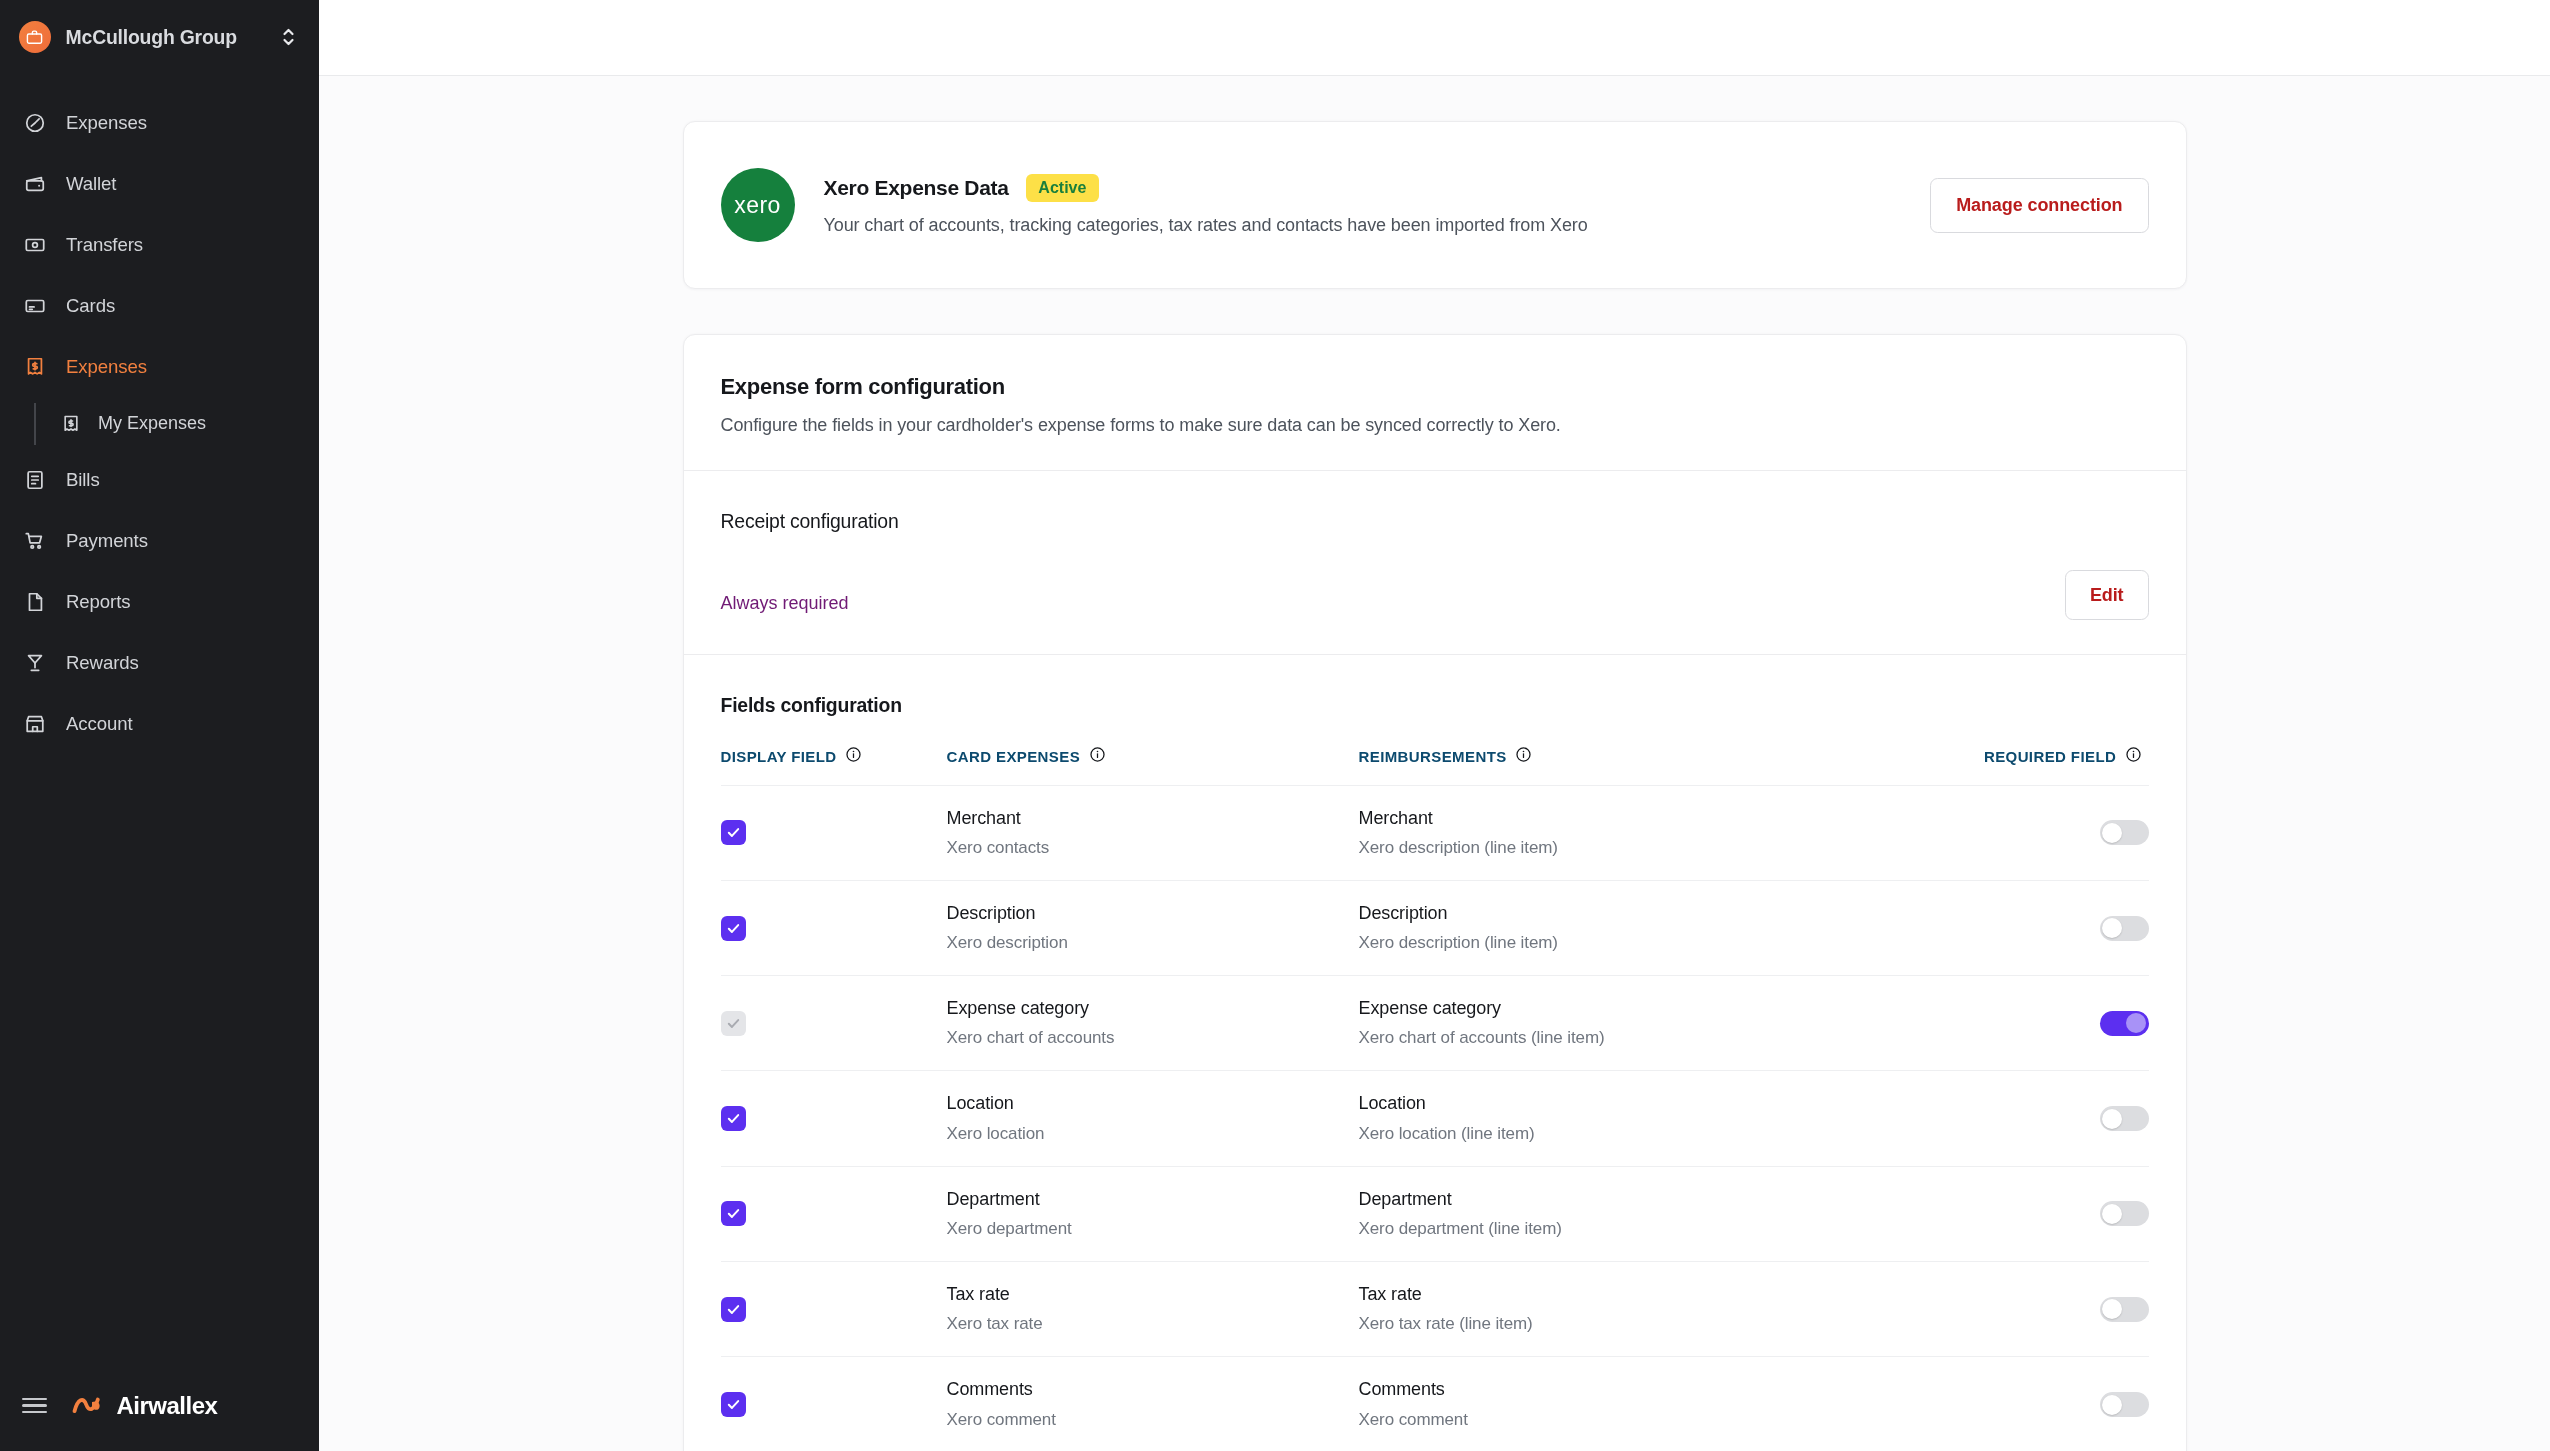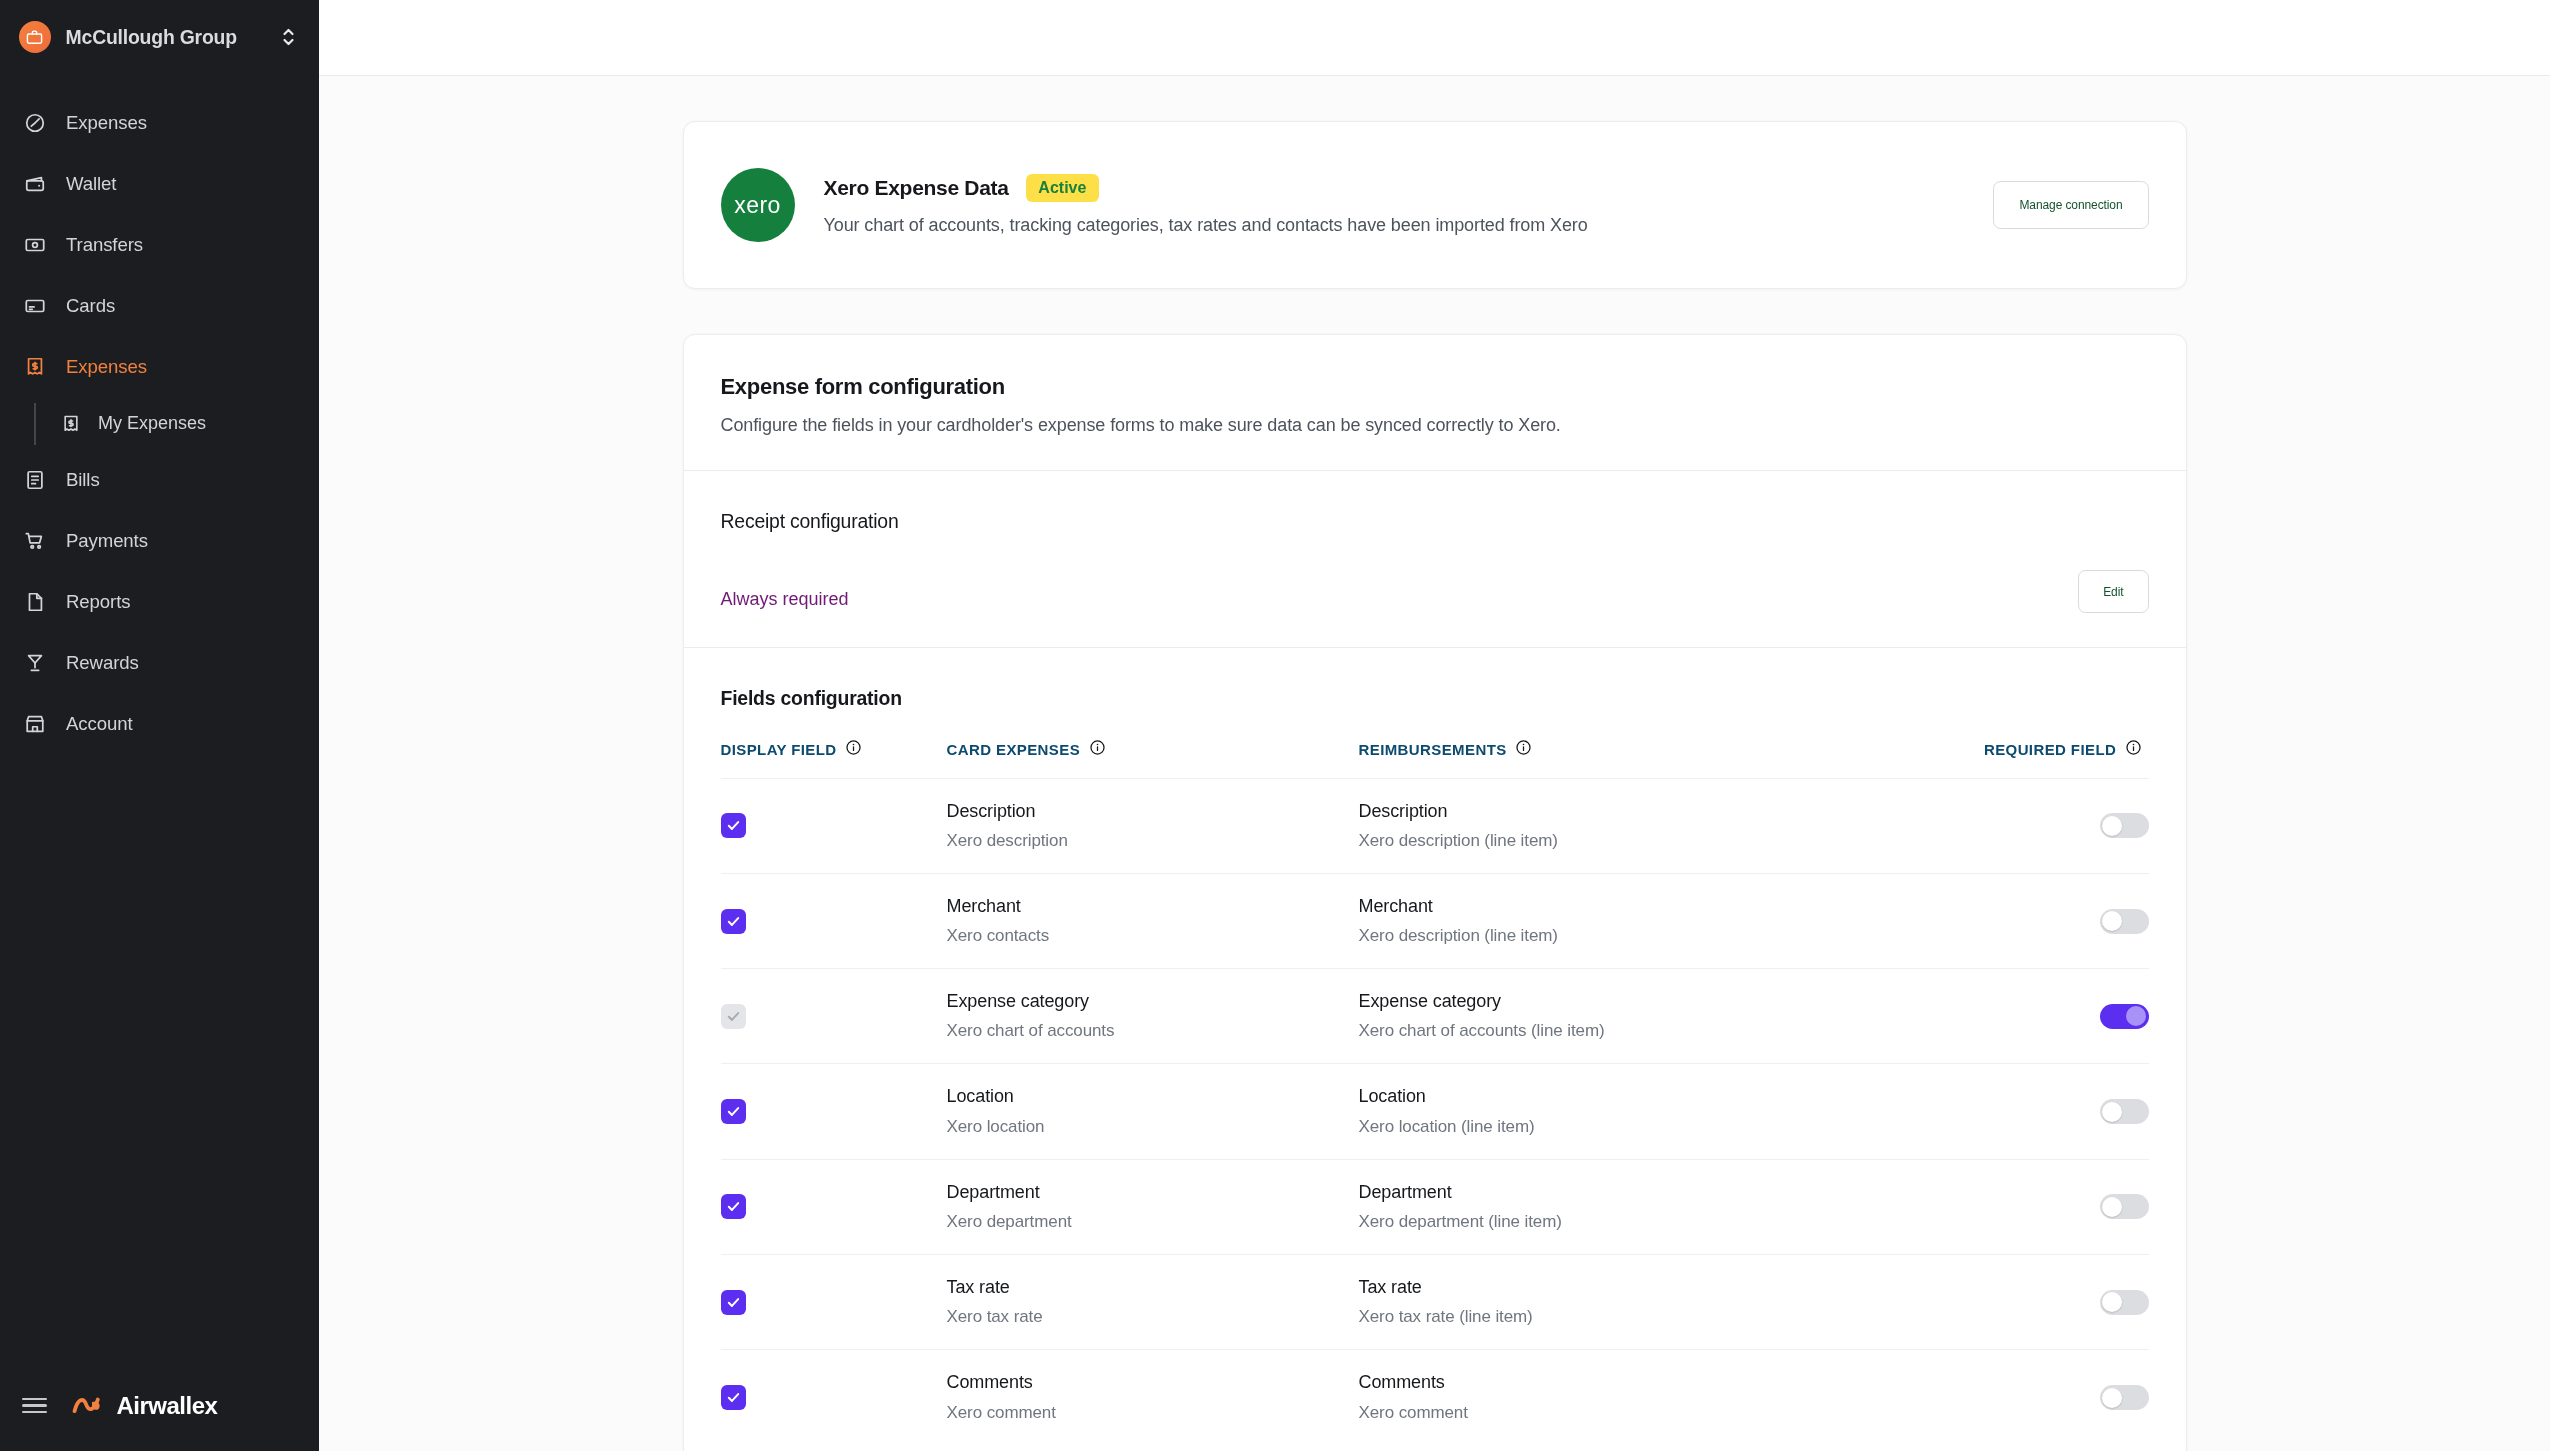--- a/index.html
+++ b/index.html
@@ -223,23 +223,23 @@
   .integration-desc {
     margin-top: 13.5px;
     font-size: 18px;
     color: #4d535c;
     letter-spacing: -0.1px;
   }
   .btn-outline {
     border: 0.8px solid #d9dade;
     border-radius: 7.6px;
     background: #ffffff;
-    color: #14532d;
-    font-size: 12px;
-    font-weight: 400;
+    color: #b91c1c;
+    font-size: 18px;
+    font-weight: 700;
     padding: 16px 25px;
     cursor: pointer;
     white-space: nowrap;
     font-family: inherit;
     letter-spacing: -0.1px;
   }
   .btn-outline.small { padding: 13.5px 24px; }
 
   
   .card-section { padding: 39px 37px 34px 37px; }
@@ -600,41 +600,41 @@
               </tr>
             </thead>
             <tbody id="fields-tbody">
                 <tr>
                   <td><span class="chk">
                       <svg width="15" height="15" viewBox="0 0 24 24" fill="none" stroke="#ffffff" stroke-width="3.2" stroke-linecap="round" stroke-linejoin="round">
                         <polyline points="4.5,12.5 9.5,17.5 19.5,6.5"></polyline>
                       </svg>
                     </span></td>
                   <td>
-                    <div class="cell-main">Description</div>
-                    <div class="cell-sub">Xero description</div>
-                  </td>
-                  <td>
-                    <div class="cell-main">Description</div>
+                    <div class="cell-main">Merchant</div>
+                    <div class="cell-sub">Xero contacts</div>
+                  </td>
+                  <td>
+                    <div class="cell-main">Merchant</div>
                     <div class="cell-sub">Xero description (line item)</div>
                   </td>
                   <td class="td-right"><span class="toggle"><span class="knob"></span></span></td>
                 </tr>
                 <tr>
                   <td><span class="chk">
                       <svg width="15" height="15" viewBox="0 0 24 24" fill="none" stroke="#ffffff" stroke-width="3.2" stroke-linecap="round" stroke-linejoin="round">
                         <polyline points="4.5,12.5 9.5,17.5 19.5,6.5"></polyline>
                       </svg>
                     </span></td>
                   <td>
-                    <div class="cell-main">Merchant</div>
-                    <div class="cell-sub">Xero contacts</div>
-                  </td>
-                  <td>
-                    <div class="cell-main">Merchant</div>
+                    <div class="cell-main">Description</div>
+                    <div class="cell-sub">Xero description</div>
+                  </td>
+                  <td>
+                    <div class="cell-main">Description</div>
                     <div class="cell-sub">Xero description (line item)</div>
                   </td>
                   <td class="td-right"><span class="toggle"><span class="knob"></span></span></td>
                 </tr>
                 <tr class="row-focus">
                   <td><span class="chk disabled">
                       <svg width="15" height="15" viewBox="0 0 24 24" fill="none" stroke="#a9abb1" stroke-width="3.2" stroke-linecap="round" stroke-linejoin="round">
                         <polyline points="4.5,12.5 9.5,17.5 19.5,6.5"></polyline>
                       </svg>
                     </span></td>

